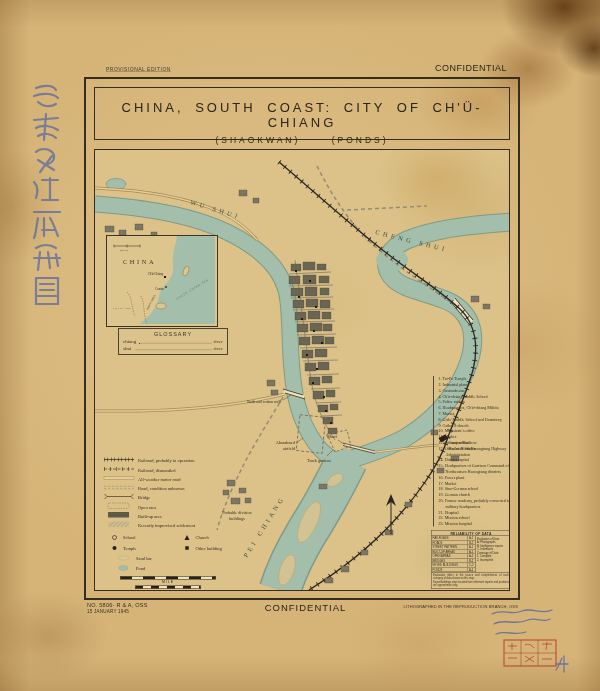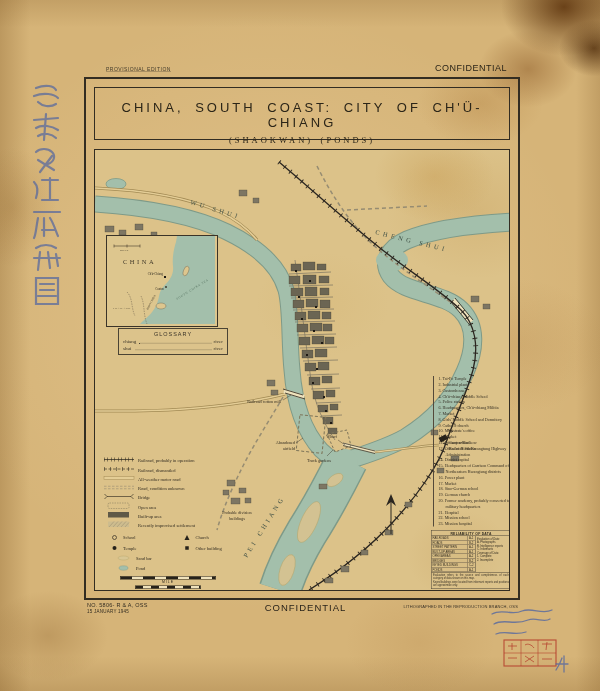--- a/index.html
+++ b/index.html
@@ -21,21 +21,21 @@
       linear-gradient(0deg, rgba(120,80,30,.22), rgba(120,80,30,0) 5%),
       linear-gradient(180deg, rgba(120,80,30,.20), rgba(120,80,30,0) 4%);
   }
   .abs{position:absolute;}
   .half{transform:scale(.5);transform-origin:0 0;}
   
   .outer{left:84px;top:77px;width:432px;height:519px;border:2.5px solid #332d22;}
   .titlebox{left:94px;top:87px;width:414px;height:51px;border:1.5px solid #332d22;text-align:center;}
   .t1{margin-top:12px;font-size:13px;letter-spacing:3px;word-spacing:5px;color:#2b2518;}
   .t2{margin-top:5px;font-size:8.5px;letter-spacing:3px;color:#2b2518;}
-  .t2 span{margin:0 1px;font-family:Liberation Serif, serif;}
+  .t2 span{margin:0 13px;}
   .mapbox{left:94px;top:149px;width:414px;height:440px;border:1.5px solid #332d22;
     background-color:#dcc289;
     background-image:
       radial-gradient(80px 60px at 82% 6%, rgba(190,140,60,.30), rgba(190,140,60,0) 75%),
       radial-gradient(120px 90px at 92% 14%, rgba(180,130,55,.18), rgba(180,130,55,0) 75%),
       radial-gradient(90px 70px at 55% 35%, rgba(200,160,80,.12), rgba(200,160,80,0) 75%),
       radial-gradient(70px 60px at 88% 92%, rgba(170,120,50,.15), rgba(170,120,50,0) 75%);
     overflow:hidden;}
   .edition{left:106px;top:66px;font-size:10px;letter-spacing:1px;color:#433b2b;border-bottom:1px solid rgba(67,59,43,.6);}
   .conftop{left:435px;top:63px;font-size:9px;letter-spacing:.5px;color:#2a2418;}

